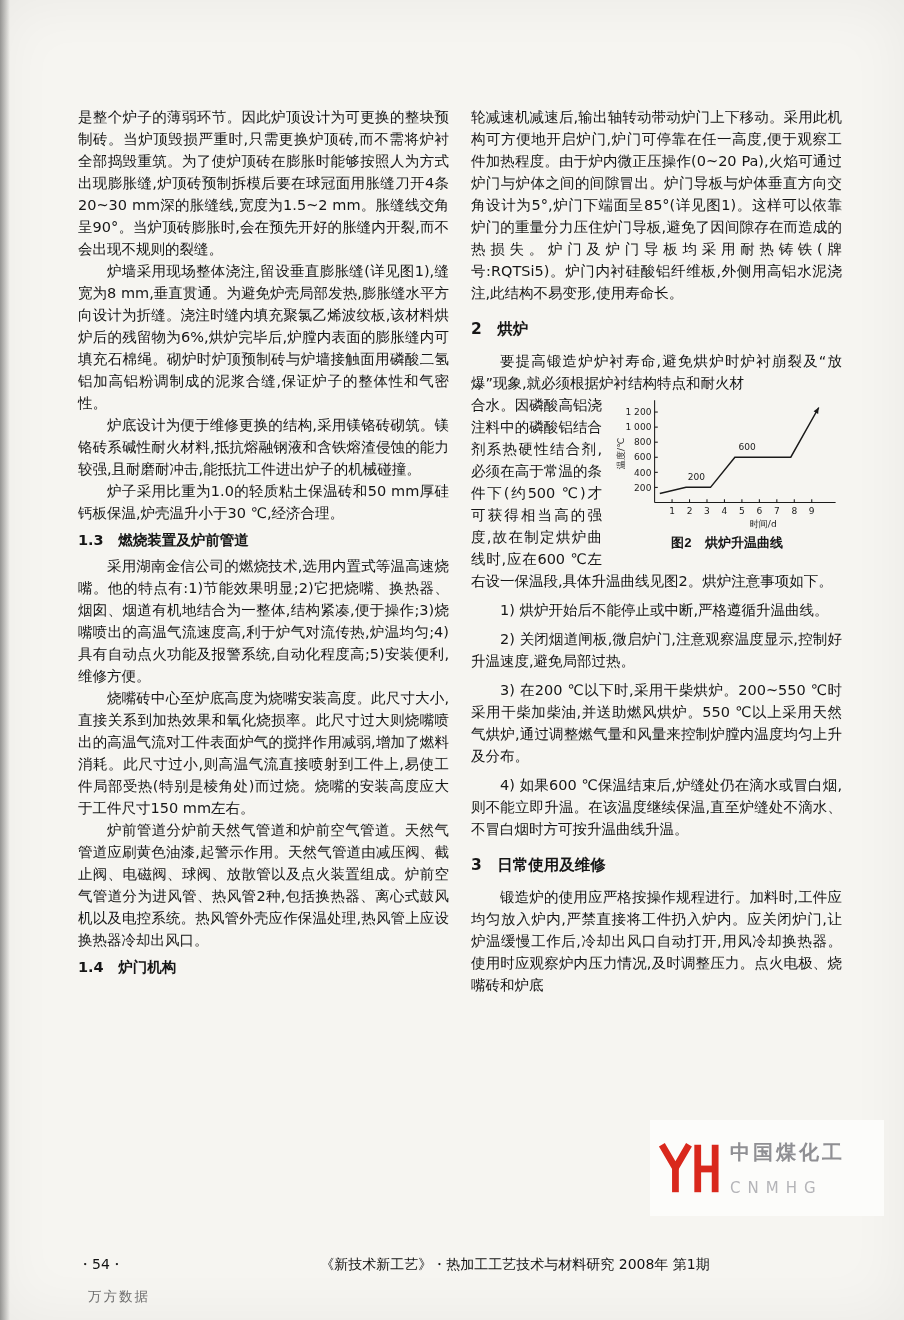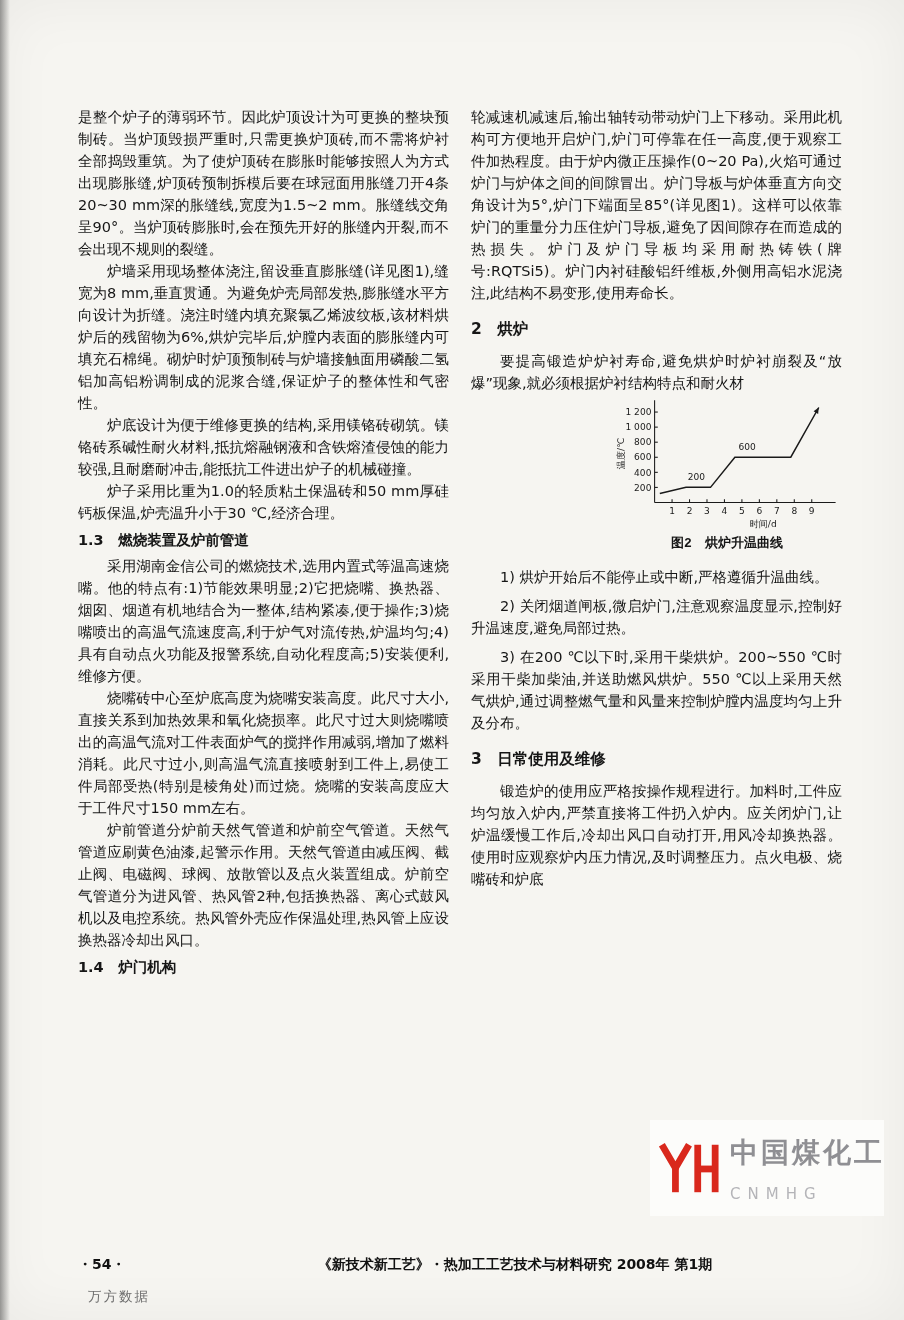--- a/index.html
+++ b/index.html
@@ -16,34 +16,34 @@
   .para.cont{text-indent:0;}
   .para.item{margin-top:7px;}
   .subhead{font-size:14.5px;font-weight:bold;margin:5px 0 4px;}
   .sec{font-size:15.5px;font-weight:bold;margin:14px 0 10px;}
   .chart-wrap::after{content:"";display:block;clear:both;}
   .chart-figure{float:right;width:230px;margin:2px 0 4px 10px;}
   .chart-figure svg{display:block;width:230px;height:auto;}
   #chart-svg text{font-family:"DejaVu Sans",sans-serif;fill:#1a1a1a;}
   .fig-caption{text-align:center;font-weight:bold;font-size:13px;margin-top:3px;font-family:Liberation Mono, monospace;}
   .footer{position:absolute;left:78px;top:1256px;width:764px;display:flex;
-    font-weight:bold;font-size:14px;color:#111;}
+    font-weight:normal;font-size:14px;color:#111;}
   .footer .pageno{width:110px;}
   .footer .journal{flex:1;text-align:center;}
   .footer .gap{}
   .wanfang{position:absolute;left:80px;top:1288px;font-size:13.5px;color:#6e6e6e;letter-spacing:2px;margin-left:8px;}
   .watermark{
     position:absolute;left:650px;top:1120px;width:234px;height:96px;
     background:rgba(252,252,250,0.97);display:flex;align-items:center;
     gap:10px;padding:6px 8px;box-sizing:border-box;
   }
   .wm-logo{flex:0 0 auto;width:62px;height:60px;}
   .wm-logo svg{width:62px;height:60px;}
   .wm-text{display:flex;flex-direction:column;}
-  .wm-name{font-size:28px;font-weight:bold;color:#8f8f93;letter-spacing:3px;white-space:nowrap;}
+  .wm-name{font-size:20px;font-weight:bold;color:#8f8f93;letter-spacing:3px;white-space:nowrap;}
   .wm-sub{font-size:15px;color:#b4b4b8;letter-spacing:7px;margin-top:13px;}
 </style>
 </head>
 <body>
 
 <div class="page">
   <div class="scan-edge"></div>
 
   <div class="columns">
 
@@ -100,24 +100,26 @@
               <text x="37" y="18.076923076923066" text-anchor="end" font-size="8.5">1 200</text>
               <polyline points="44.9,91.5 69.5,85.8 92.5,85.8 115.4,57.5 167.9,57.5 194.2,10.8" fill="none" stroke="#1a1a1a" stroke-width="1.4"></polyline>
               <polygon points="194.16,10.830769230769235 193.60966654338282,16.80547701329114 189.34364783179998,14.408862548707589" fill="#1a1a1a"></polygon>
               <text x="79.36" y="78.76923076923077" text-anchor="middle" font-size="8.5">200</text>
               <text x="126.92" y="50.46153846153847" text-anchor="middle" font-size="8.5">600</text>
               <text x="142" y="123" text-anchor="middle" font-size="8.5">时间/d</text>
               <text x="11" y="54" text-anchor="middle" font-size="8.5" transform="rotate(-90 11 54)">温度/℃</text>
             </svg>
           <figcaption class="fig-caption">图2　烘炉升温曲线</figcaption>
         </figure>
+        <p class="para cont">合水。因磷酸高铝浇注料中的磷酸铝结合剂系热硬性结合剂,必须在高于常温的条件下(约500 ℃)才可获得相当高的强度,故在制定烘炉曲线时,应在600 ℃左右设一保温段,具体升温曲线见图2。烘炉注意事项如下。</p>
       </div>
       <p class="para item">1) 烘炉开始后不能停止或中断,严格遵循升温曲线。</p>
       <p class="para item">2) 关闭烟道闸板,微启炉门,注意观察温度显示,控制好升温速度,避免局部过热。</p>
       <p class="para item">3) 在200 ℃以下时,采用干柴烘炉。200~550 ℃时采用干柴加柴油,并送助燃风烘炉。550 ℃以上采用天然气烘炉,通过调整燃气量和风量来控制炉膛内温度均匀上升及分布。</p>
+      <p class="para item">4) 如果600 ℃保温结束后,炉缝处仍在滴水或冒白烟,则不能立即升温。在该温度继续保温,直至炉缝处不滴水、不冒白烟时方可按升温曲线升温。</p>
       <h2 class="sec">3　日常使用及维修</h2>
       <p class="para">锻造炉的使用应严格按操作规程进行。加料时,工件应均匀放入炉内,严禁直接将工件扔入炉内。应关闭炉门,让炉温缓慢工作后,冷却出风口自动打开,用风冷却换热器。使用时应观察炉内压力情况,及时调整压力。点火电极、烧嘴砖和炉底</p>
     </div>
 
   </div>
 
   <div class="footer">
     <span class="pageno">・54・</span>
     <span class="journal">
       <span>《新技术新工艺》・热加工工艺技术与材料研究</span>

